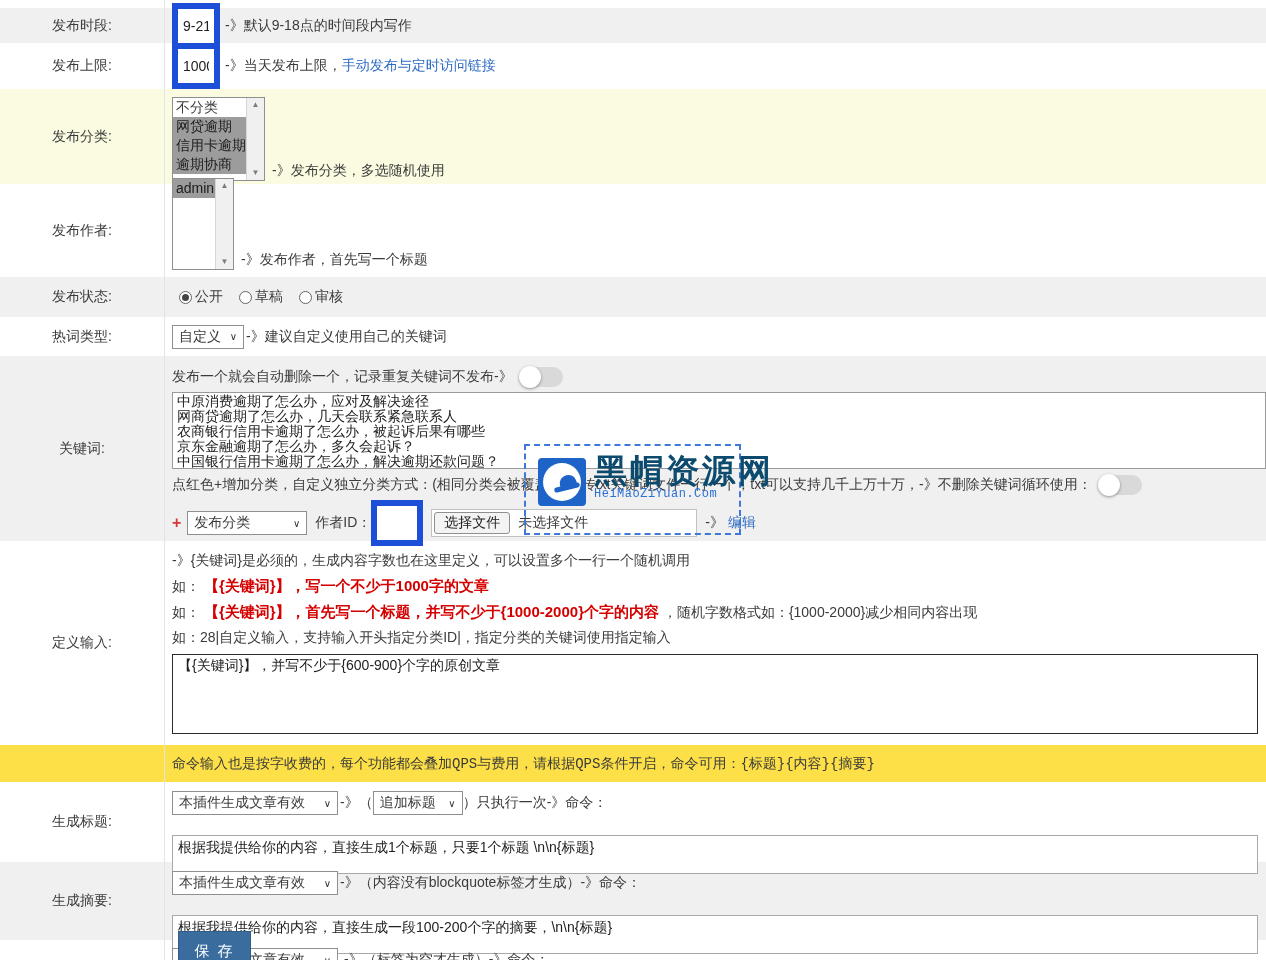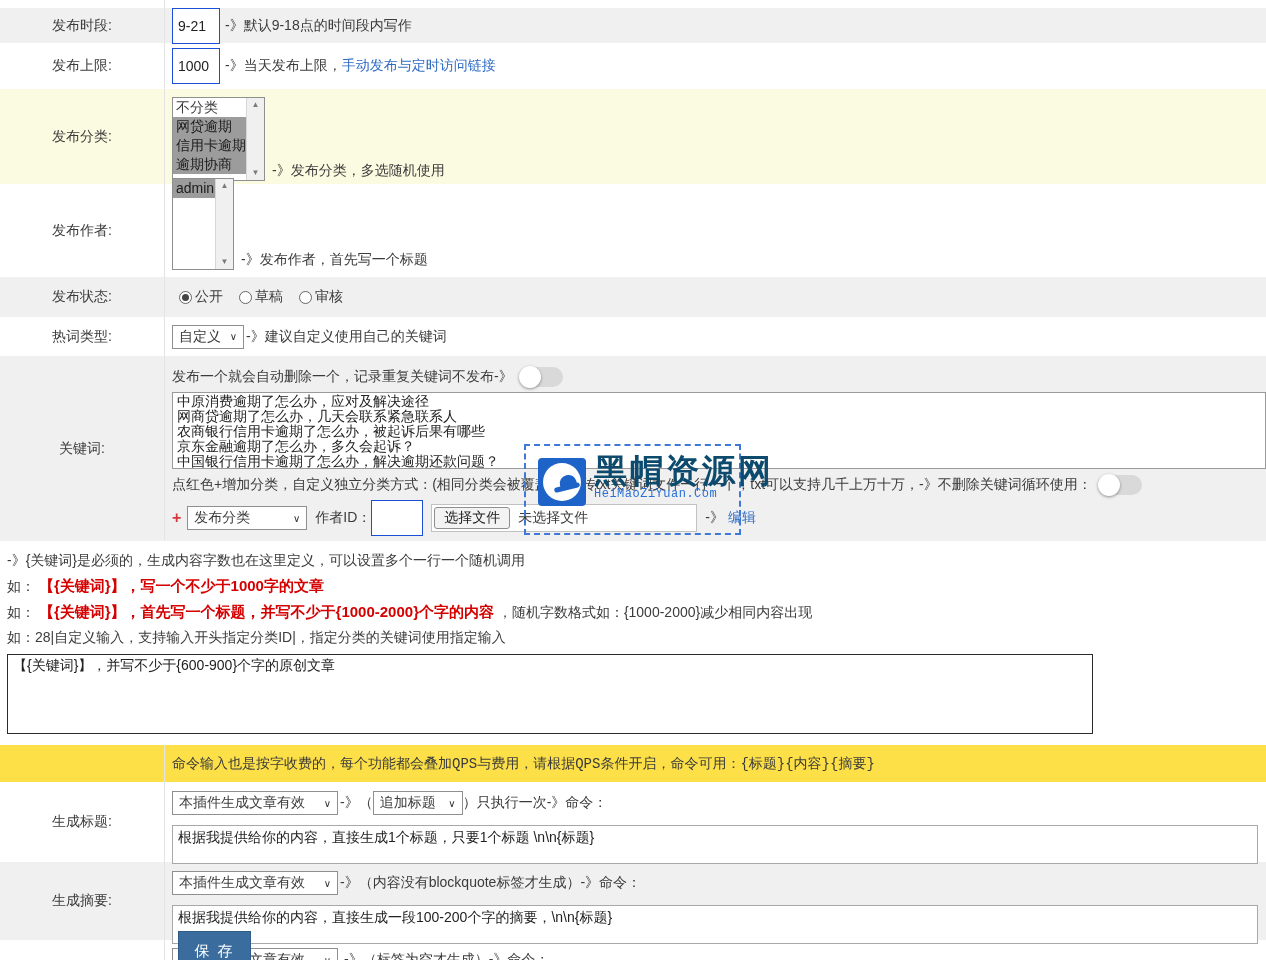--- a/index.html
+++ b/index.html
@@ -17,21 +17,21 @@
   .r-author{height:93px;background:#fff;}
   .r-status{height:40px;background:#f0f0f0;}
   .r-hot{height:39px;background:#fff;}
   .r-kw{height:185px;background:#f0f0f0;}
   .r-def{height:204px;background:#fff;}
   .r-qps{height:37px;background:#fde047;font-family:Liberation Mono, monospace;}
   .r-title{height:80px;background:#fff;}
   .r-sum{height:78px;background:#f0f0f0;}
   .r-last{height:20px;background:#fff;}
   
-  .tin{box-sizing:border-box;height:20px;border:1px solid #1d4ed8;background:#fff;
+  .tin{box-sizing:border-box;height:20px;border:6px solid #1d4ed8;background:#fff;
        padding:17px 5px;font:inherit;color:#222;vertical-align:middle;}
   .w46{width:48px;}
   .sel{display:inline-flex;align-items:center;justify-content:space-between;box-sizing:border-box;
        height:24px;border:1px solid #8f8f8f;background:#fff;padding:0 6px;vertical-align:middle;
        white-space:nowrap;cursor:default;}
   .sel .arr{font-size:10px;color:#333;margin-left:8px;}
   .lbox{box-sizing:border-box;border:1px solid #8f8f8f;background:#fff;display:flex;overflow:hidden;}
   .opts{flex:1;display:flex;flex-direction:column;overflow:hidden;}
   .opt{height:19px;line-height:19px;padding:0 3px;white-space:nowrap;}
   .opt.seld{background:#9c9c9c;color:#1c1c1c;}
@@ -59,21 +59,21 @@
   .filegrp{display:inline-flex;align-items:center;box-sizing:border-box;border:1px solid #c2c2c2;
          background:#fff;height:28px;width:266px;padding:2px;margin-left:8px;}
   .filebtn{box-sizing:border-box;border:1px solid #8f8f8f;background:#f3f3f3;border-radius:3px;
          height:22px;padding:0 9px;font:inherit;color:#222;display:inline-flex;align-items:center;
          margin-right:8px;cursor:default;}
   .dl{line-height:25px;white-space:nowrap;}
   .def-ta{display:block;box-sizing:border-box;width:1086px;height:80px;margin-top:4px;
          border:1px solid #2b2b2b;background:#fff;font:inherit;font-size:14px;line-height:17px;
          padding:2px 5px;color:#222;resize:none;}
   .gen-line{padding-top:9px;display:flex;align-items:center;white-space:nowrap;}
-  .gen-ta{display:block;box-sizing:border-box;width:1086px;height:39px;margin-top:10px;
+  .gen-ta{display:block;box-sizing:border-box;width:1086px;height:39px;margin-top:20px;
          border:1px solid #a8a8a8;background:#fff;font:inherit;font-size:14px;line-height:17px;
          padding:3px 5px;color:#222;resize:none;}
   .savebtn{position:absolute;left:178px;top:931px;width:73px;height:40px;background:#3a6d9e;
          color:#fff;border:1px solid #2f5c88;font:inherit;font-size:15px;letter-spacing:2px;
          z-index:10;cursor:pointer;}
   .wmark{position:absolute;left:524px;top:444px;width:217px;height:91px;box-sizing:border-box;
          border:2px dashed #3f79d8;z-index:50;display:flex;align-items:flex-start;pointer-events:none;}
   .wm-logo{width:48px;height:48px;background:#1e63c8;border-radius:4px;margin:12px 0 0 12px;
          position:relative;flex:0 0 48px;}
   .wm-circle{position:absolute;left:5px;top:5px;width:38px;height:38px;background:#fff;border-radius:50%;}
@@ -207,20 +207,21 @@
           <span class="filebtn">选择文件</span>
           <span>未选择文件</span>
         </span>
         <span style="margin-left:8px;">-》</span>
         <a class="lnk" style="margin-left:4px;">编辑</a>
       </div>
     </div>
   </div>
 
   <div class="row r-def">
+    <div class="lbl">定义输入:</div>
     <div class="ct" style="padding-top:7px;">
       <div class="dl">-》{关键词}是必须的，生成内容字数也在这里定义，可以设置多个一行一个随机调用</div>
       <div class="dl">
         <span>如：</span>
         <span class="redbold">【{关键词}】，写一个不少于1000字的文章</span>
       </div>
       <div class="dl">
         <span>如：</span>
         <span class="redbold">【{关键词}】，首先写一个标题，并写不少于{1000-2000}个字的内容</span>
         <span>，随机字数格式如：{1000-2000}减少相同内容出现</span>

